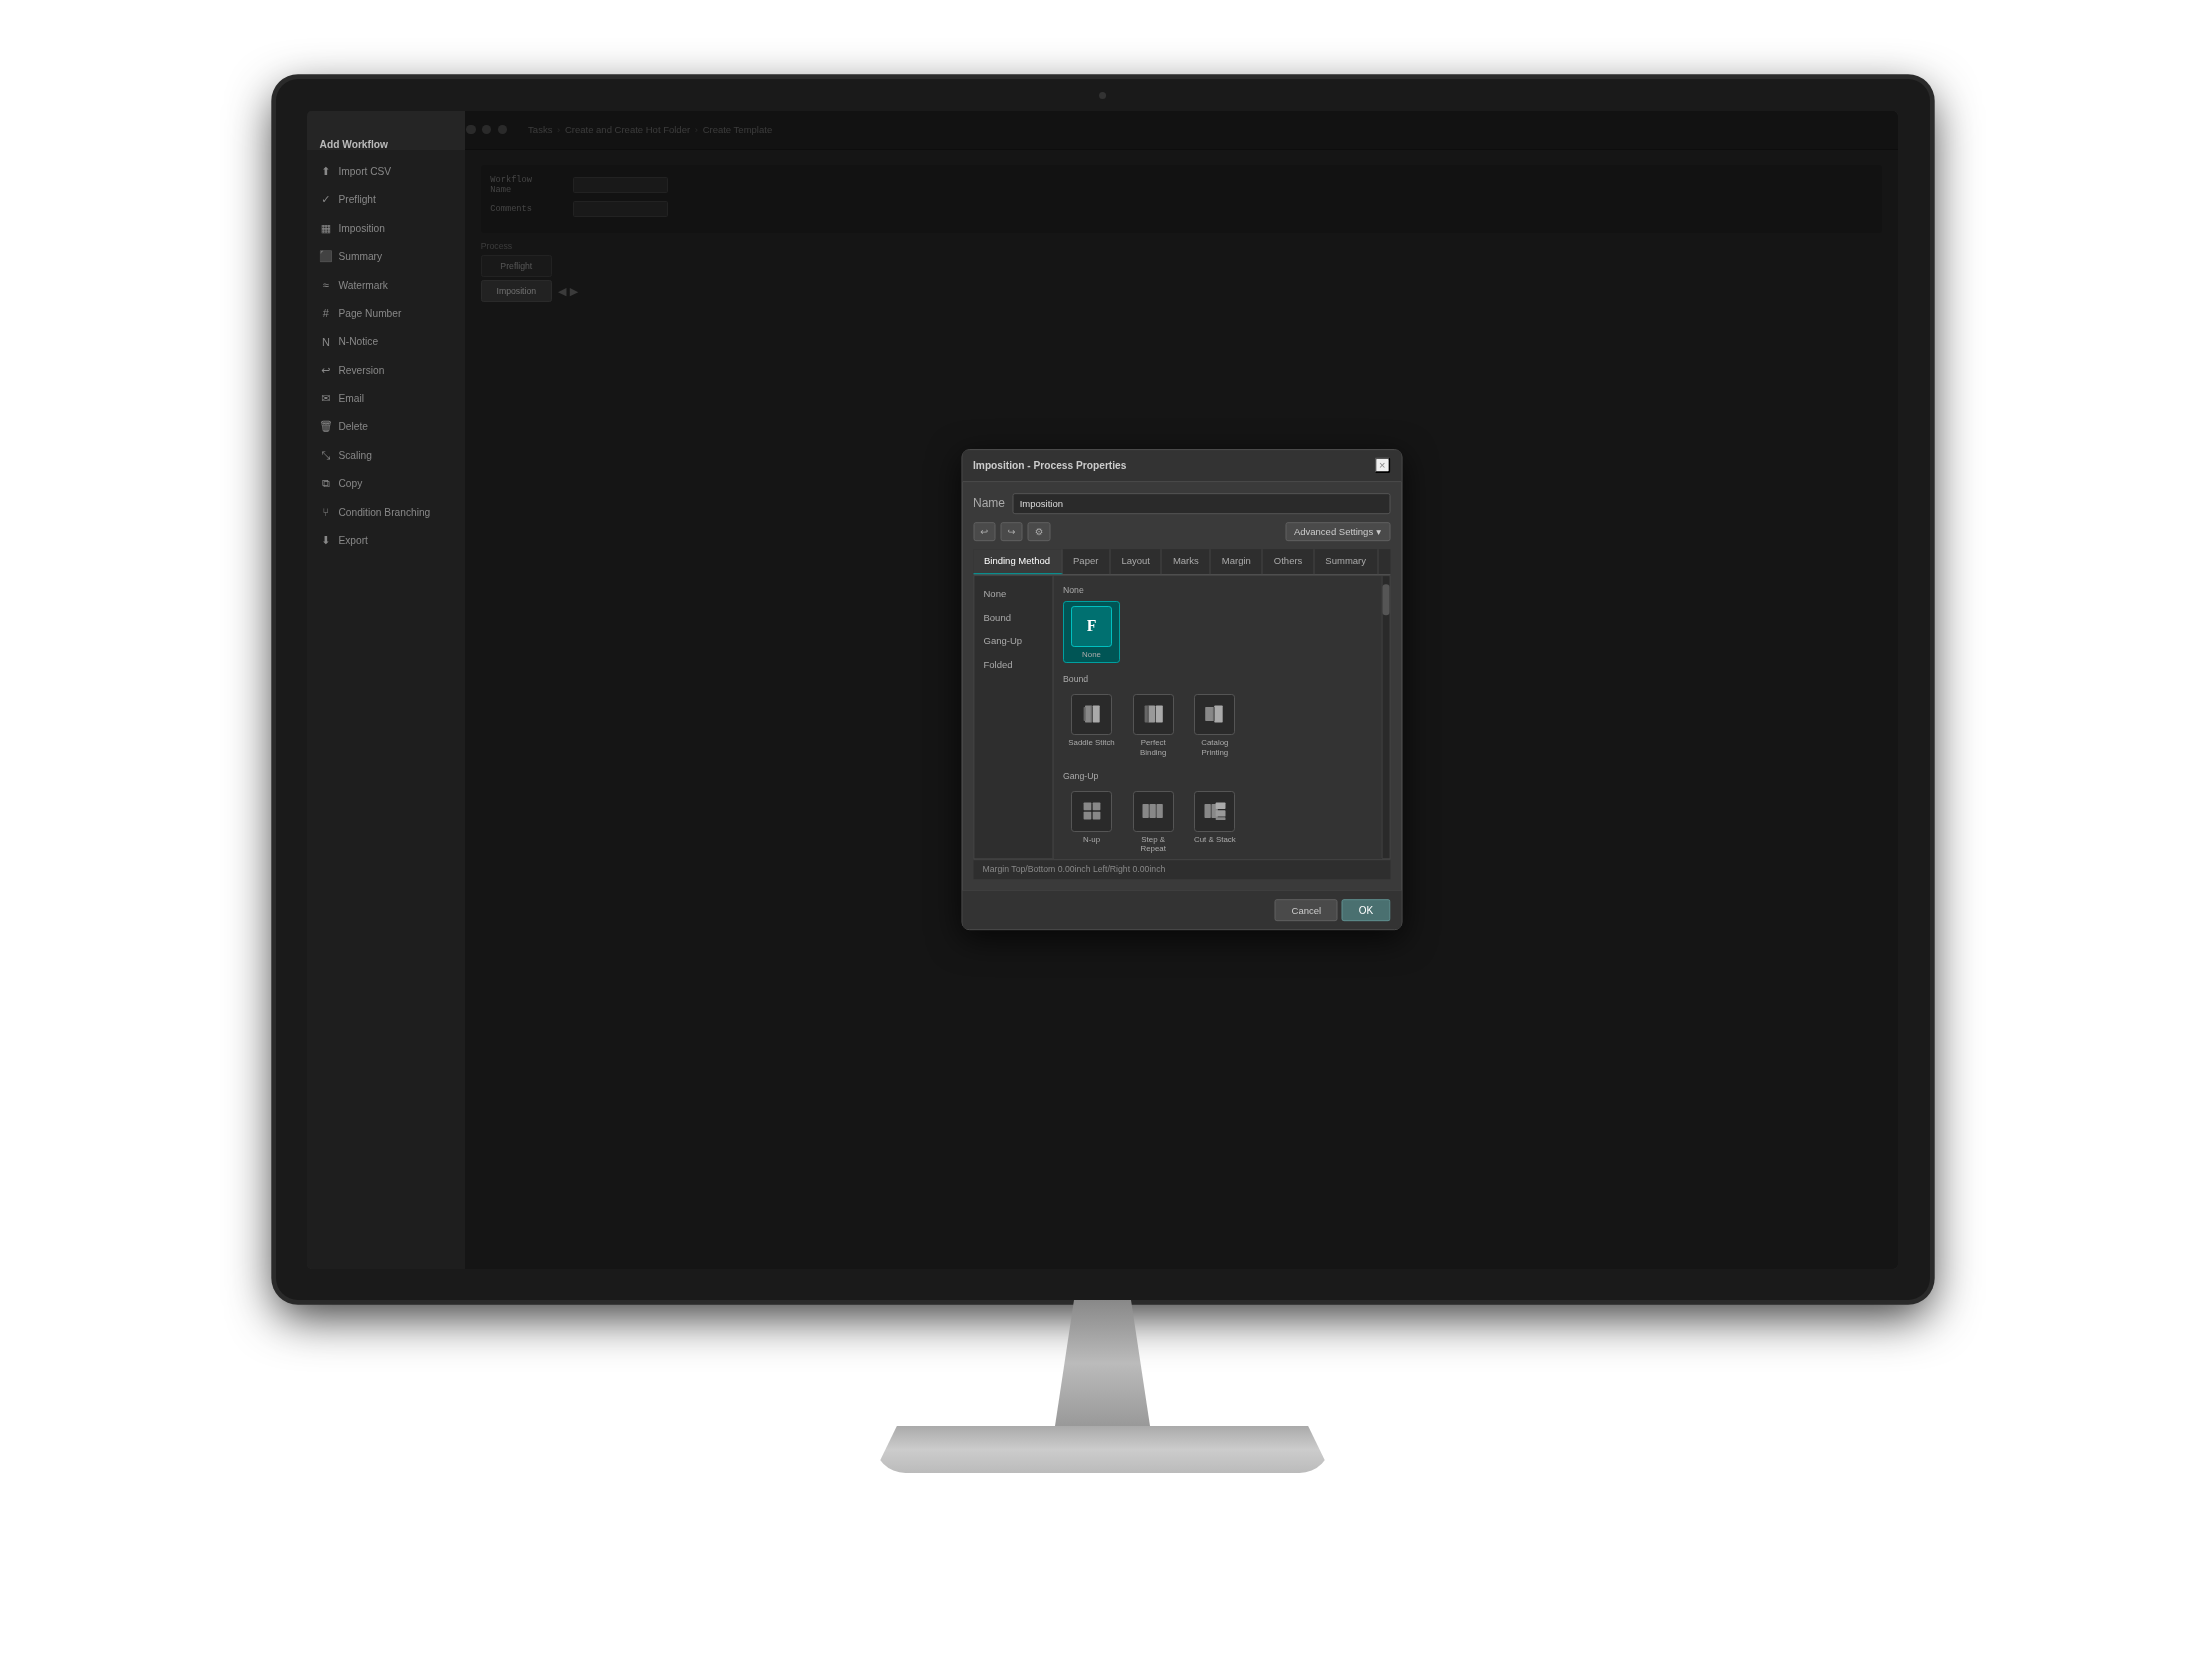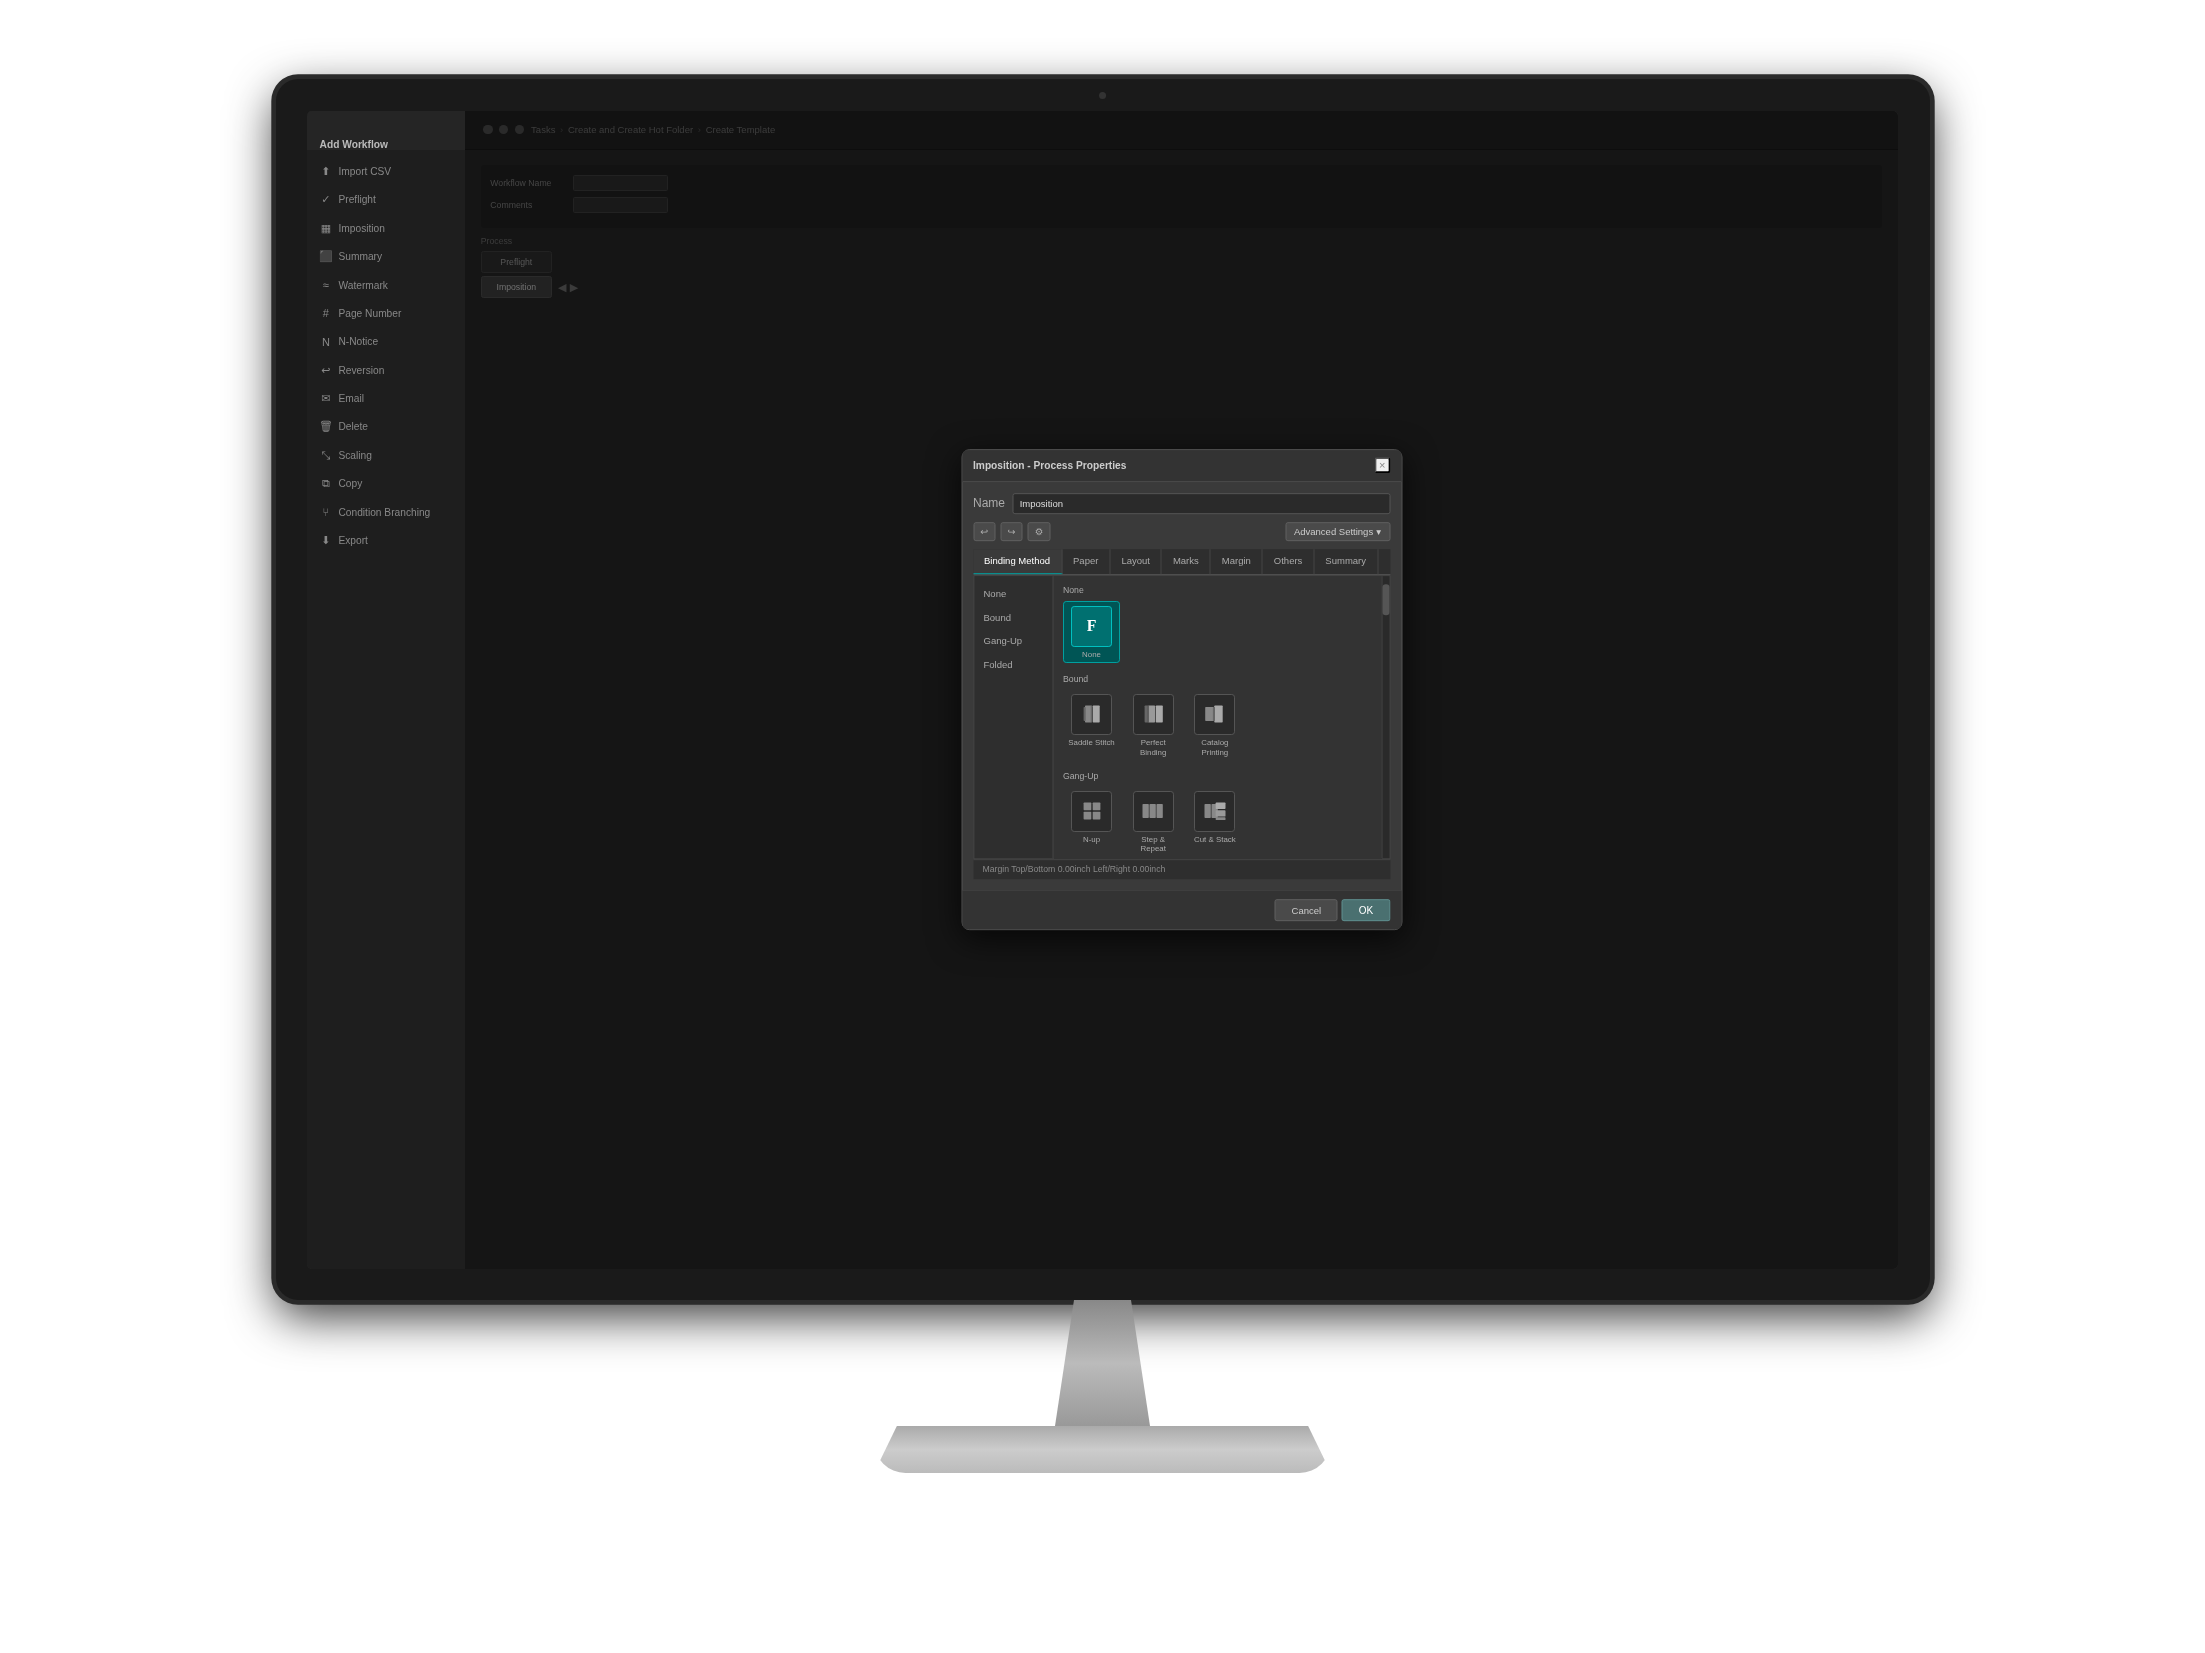--- a/index.html
+++ b/index.html
@@ -119,22 +119,22 @@
       flex-direction: column;
       background: #2b2b2b;
       position: relative;
     }
 
     .top-bar {
       height: 39px;
       background: #252525;
       display: flex;
       align-items: center;
-      padding: 0 18px;
-      gap: 7px;
+      padding: 0 1px;
+      gap: 21px;
       border-bottom: 0.8px solid #1a1a1a;
     }
 
     .breadcrumb {
       color: #777;
       font-size: 9.5px;
       display: flex;
       gap: 4.7px;
       align-items: center;
     }
@@ -451,20 +451,21 @@
       padding: 9.5px;
       border-radius: 3.2px;
       margin-bottom: 7.9px;
     }
 
     .form-row {
       display: flex;
       align-items: center;
       margin-bottom: 6.3px;
       gap: 20px;
+      font-family: Liberation Mono, monospace;
     }
 
     .form-label {
       color: #888;
       font-size: 8.7px;
       width: 63px;
     }
 
     .process-label {
       color: #777;

